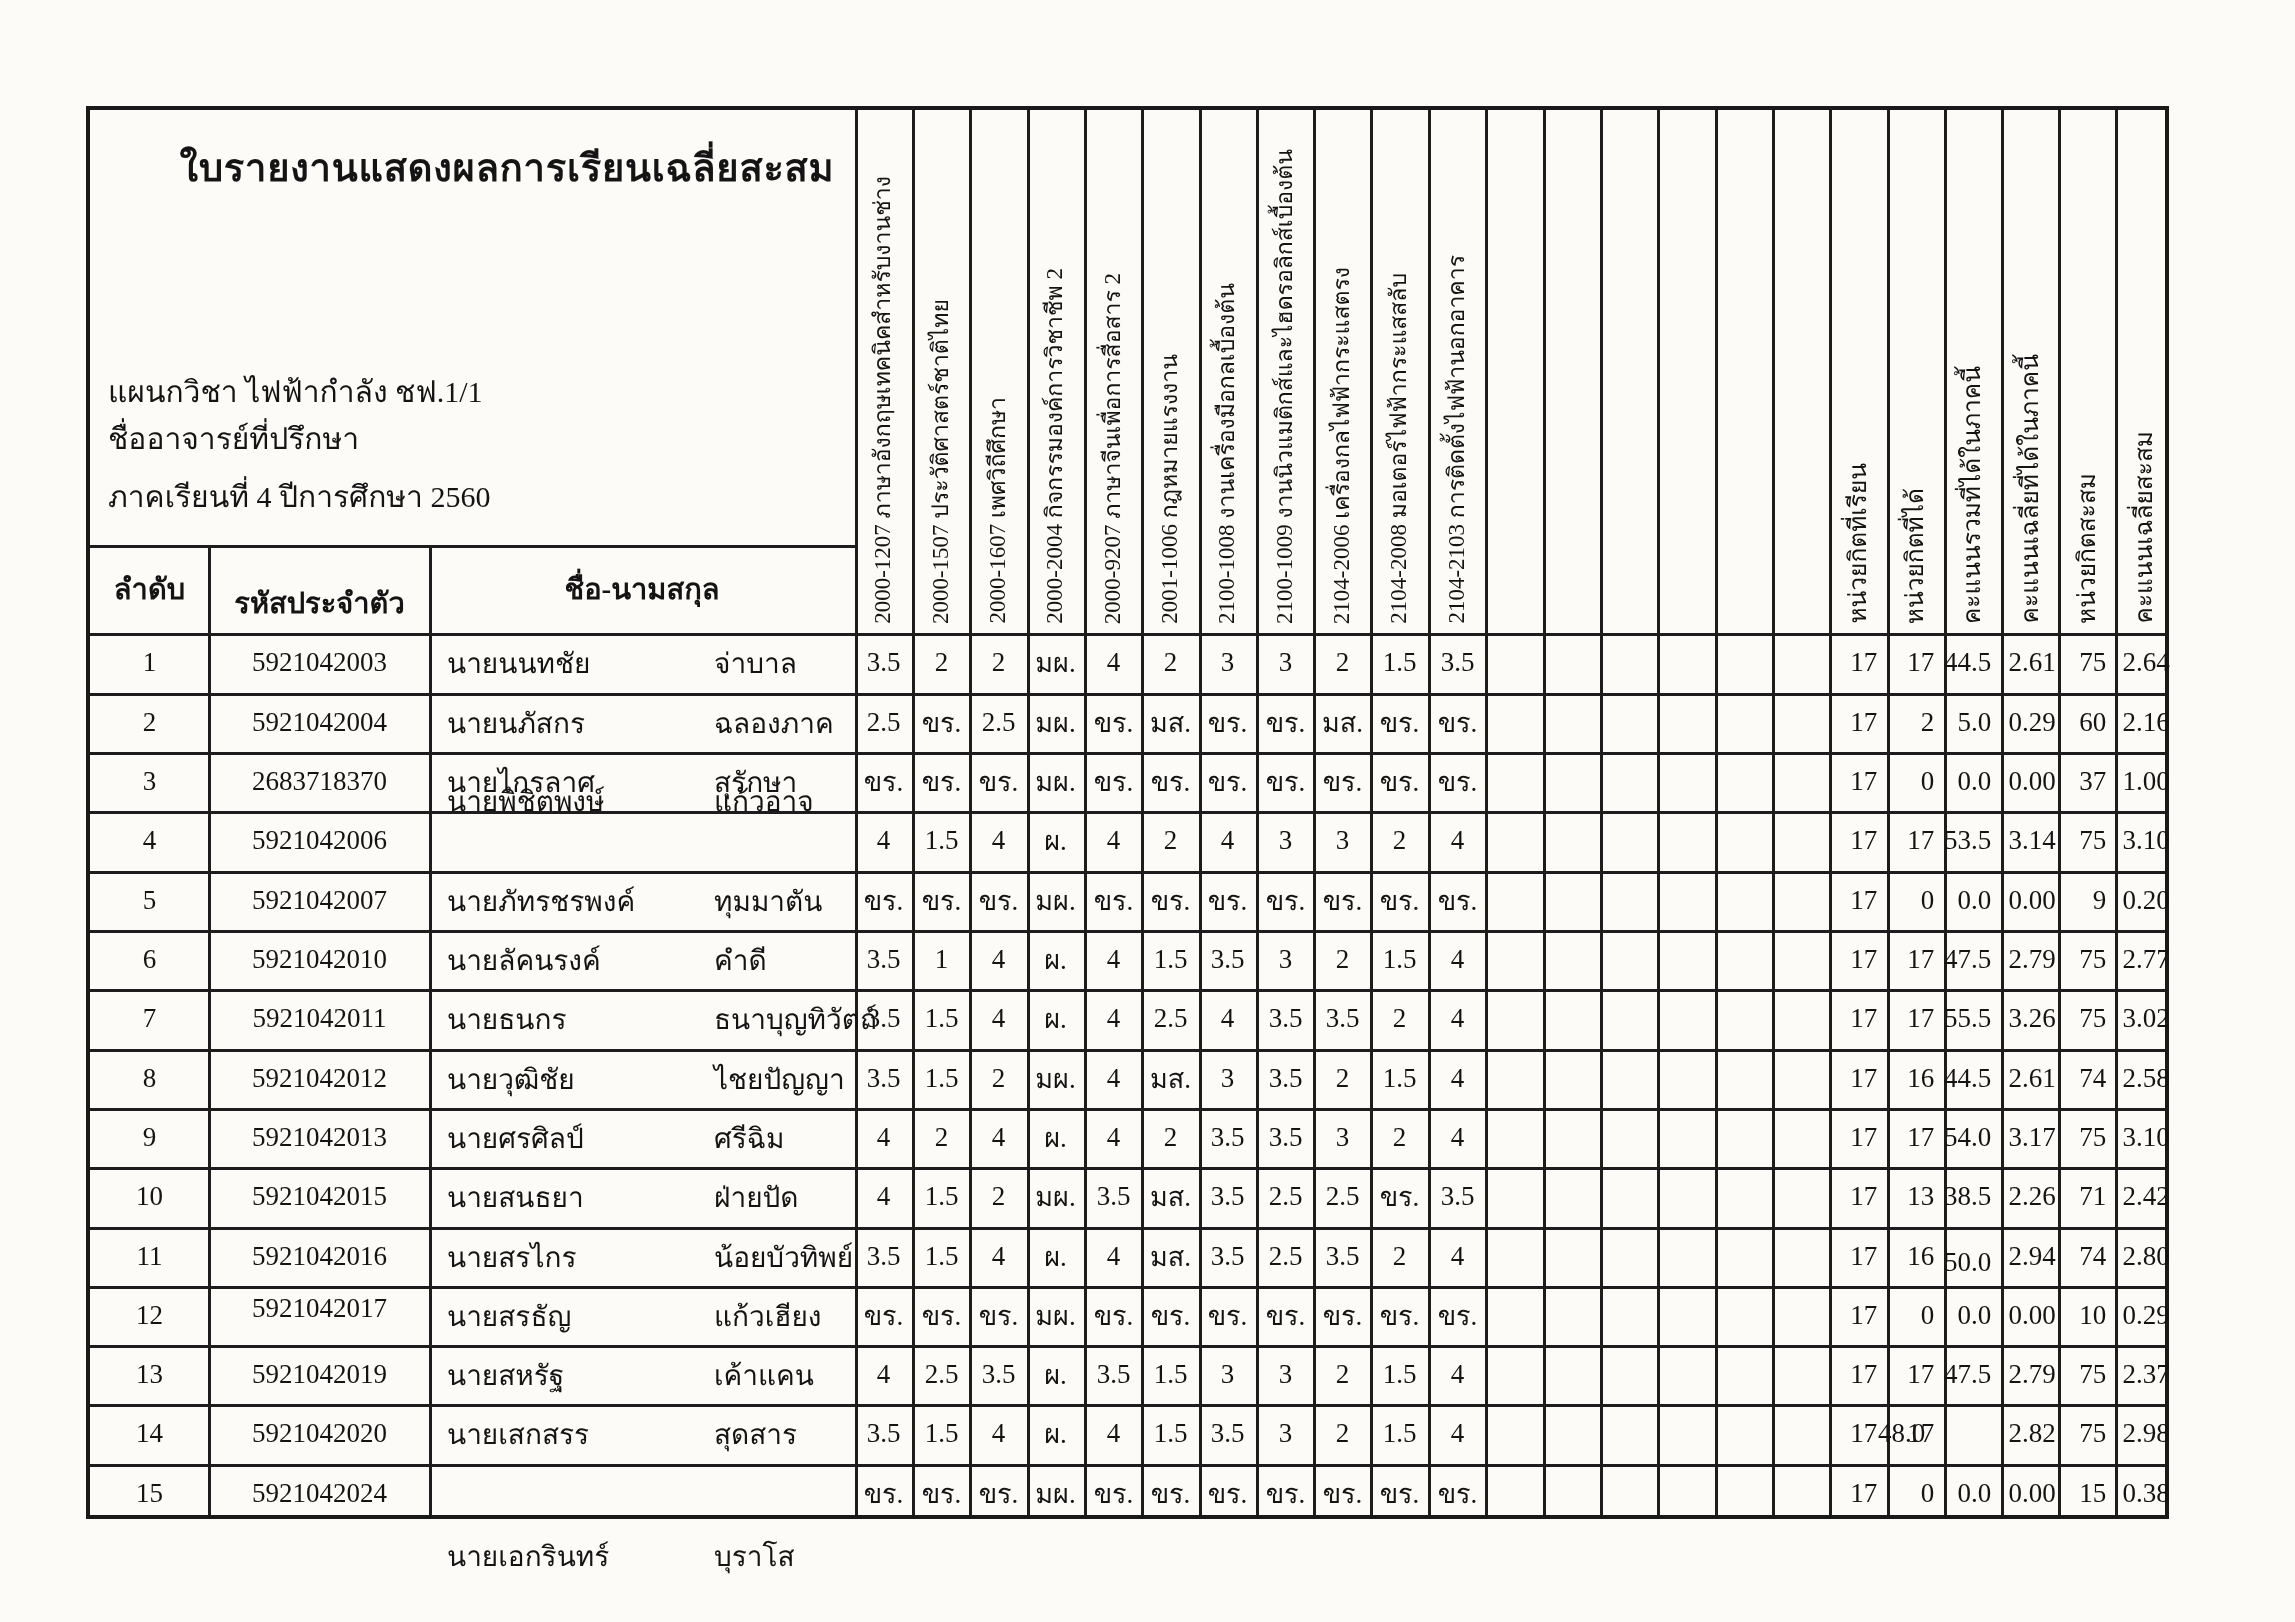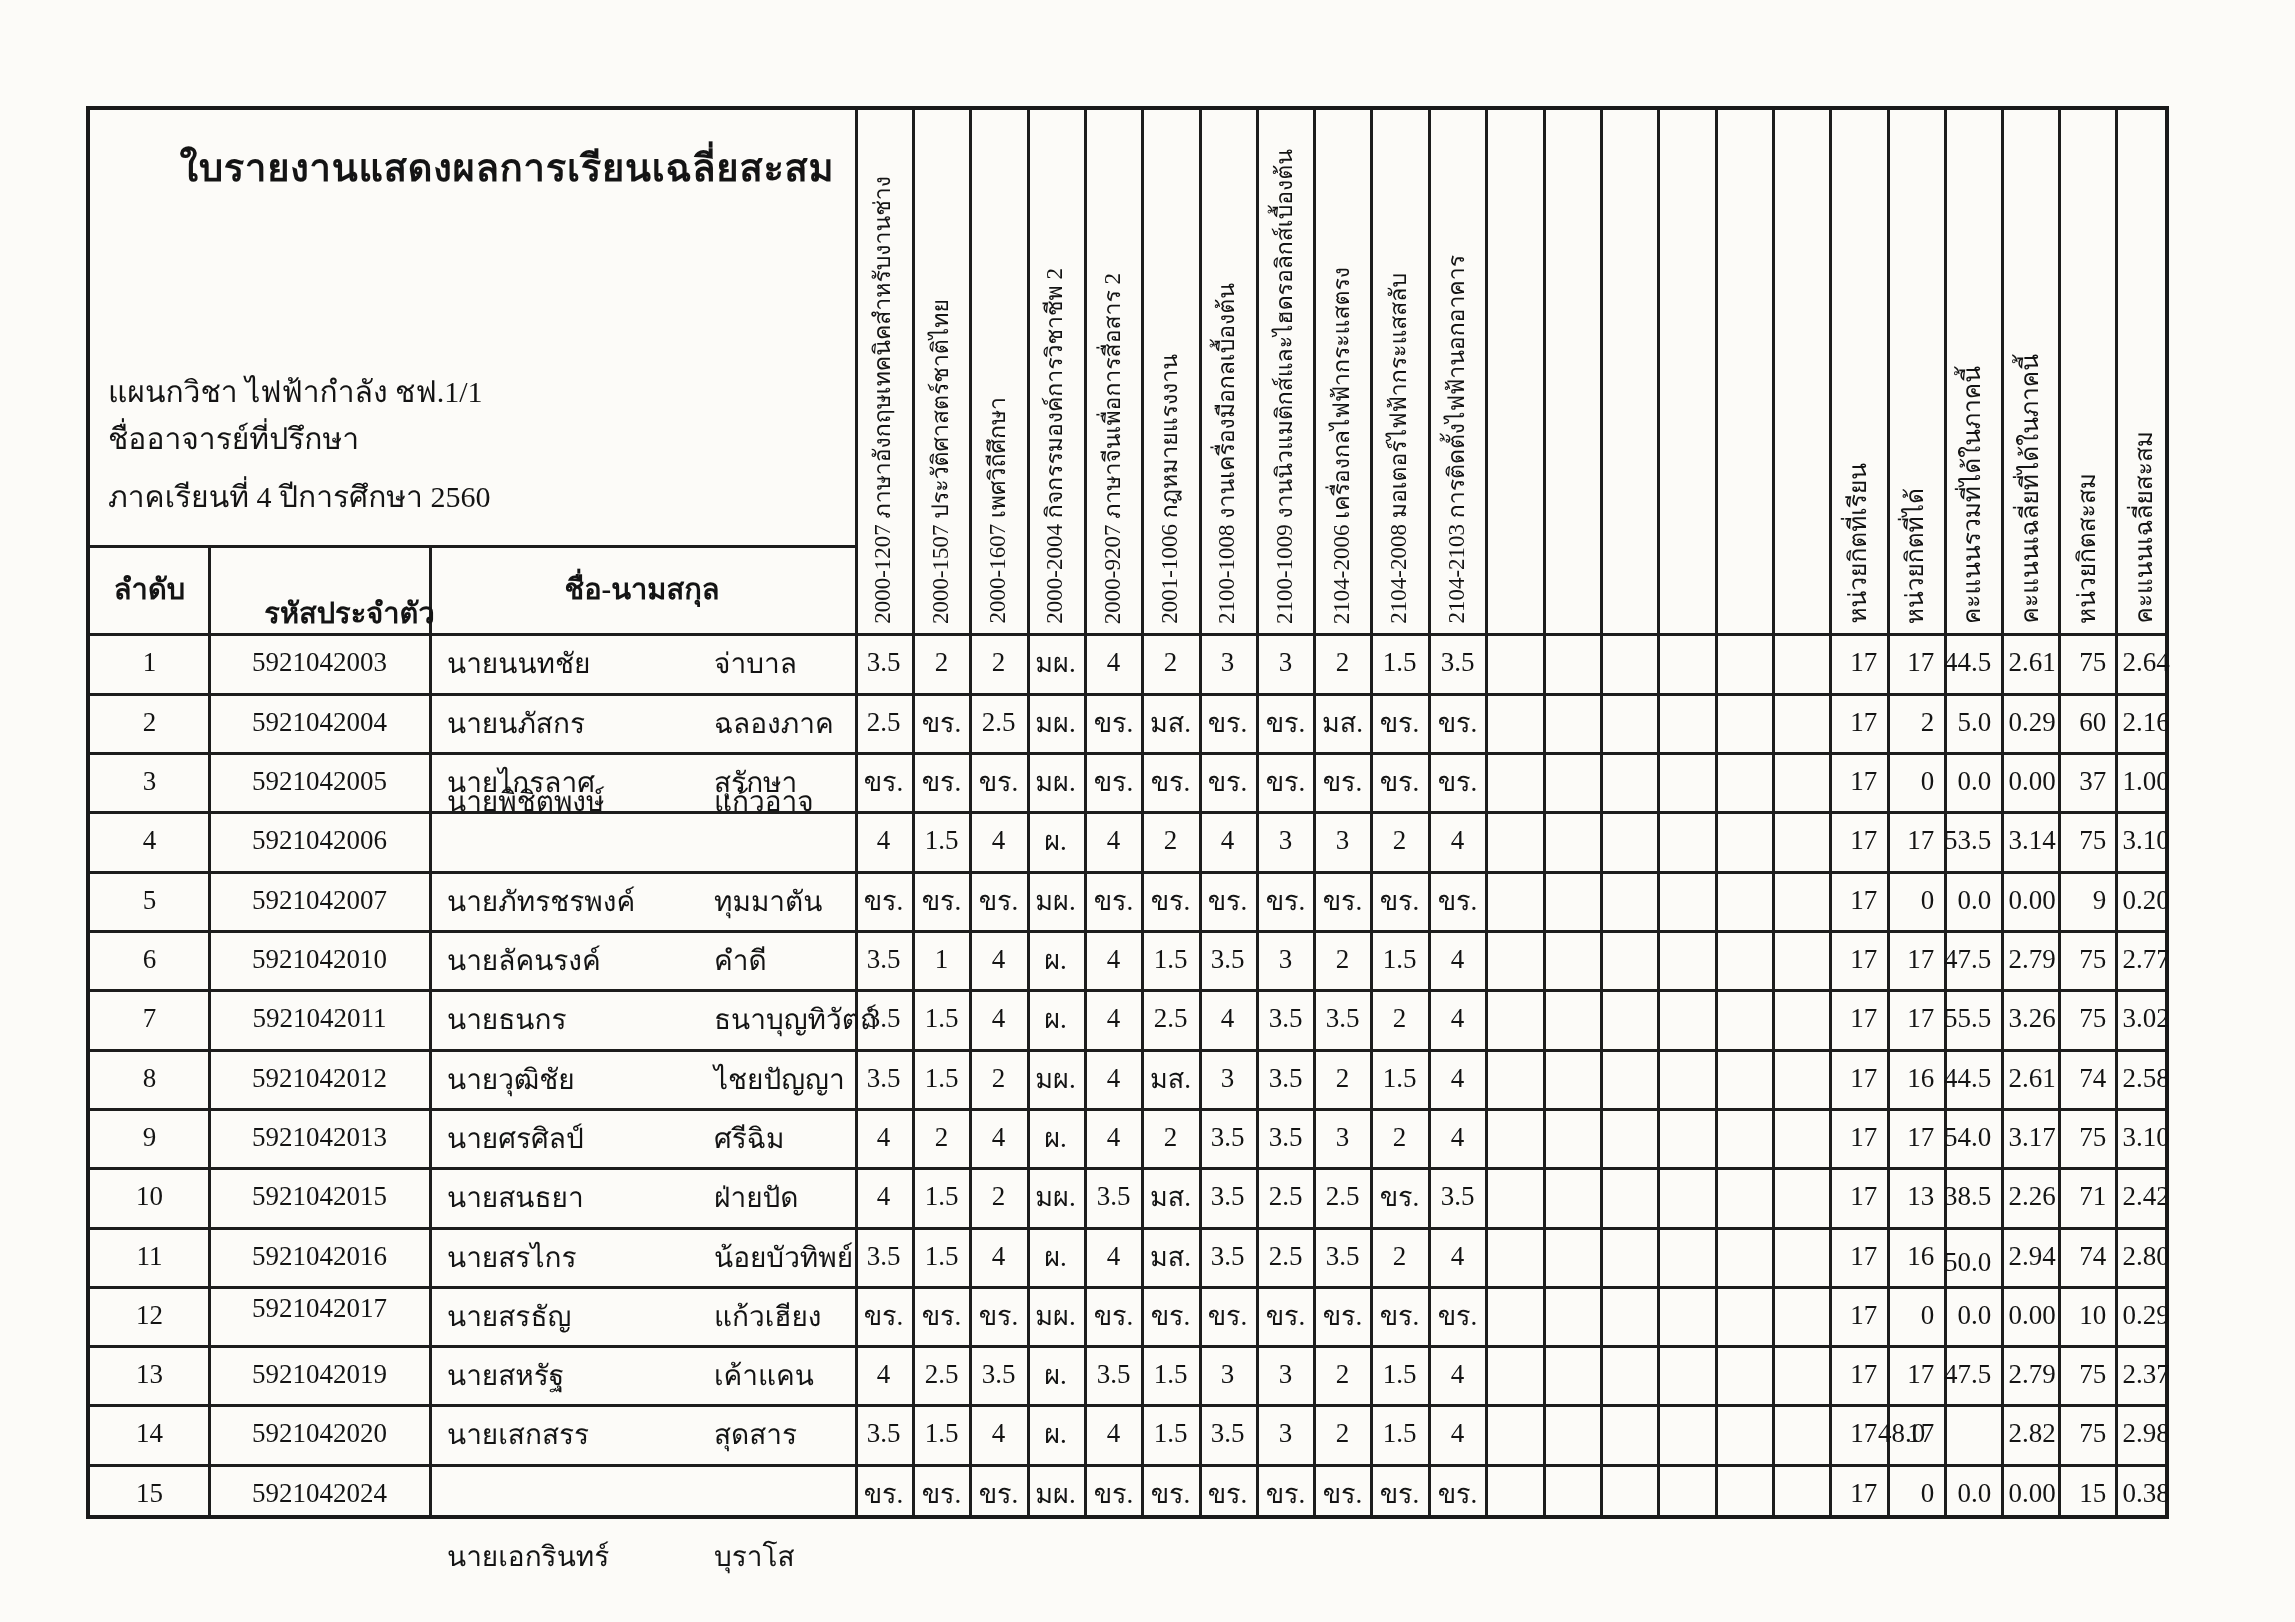--- a/index.html
+++ b/index.html
@@ -88,21 +88,21 @@
       <div class="hline" style="left: 0px; right: 0px; top: 879px;"></div>
       <div class="hline" style="left: 0px; right: 0px; top: 939px;"></div>
       <div class="hline" style="left: 0px; right: 0px; top: 998px;"></div>
       <div class="hline" style="left: 0px; right: 0px; top: 1057px;"></div>
       <div class="hline" style="left: 0px; right: 0px; top: 1117px;"></div>
       <div class="hline" style="left: 0px; right: 0px; top: 1176px;"></div>
       <div class="hline" style="left: 0px; right: 0px; top: 1235px;"></div>
       <div class="hline" style="left: 0px; right: 0px; top: 1294px;"></div>
       <div class="hline" style="left: 0px; right: 0px; top: 1354px;"></div>
       <div class="head-label" style="left: 0px; width: 119px; top: 435px; height: 88px;">ลำดับ</div>
-      <div class="head-label" style="left: 119px; width: 221px; top: 459px; height: 88px; padding-left: 30px;">รหัสประจำตัว</div>
+      <div class="head-label" style="left: 119px; width: 221px; top: 449px; height: 88px;">รหัสประจำตัว</div>
       <div class="head-label" style="left: 339px; width: 426px; top: 435px; height: 88px;">ชื่อ-นามสกุล</div>
       <div class="vhead-wrap" style="left: 765px; width: 57px; height: 509px;">
         <span class="vhead">2000-1207 ภาษาอังกฤษเทคนิคสำหรับงานช่าง</span>
       </div>
       <div class="vhead-wrap" style="left: 823px; width: 57px; height: 509px;">
         <span class="vhead">2000-1507 ประวัติศาสตร์ชาติไทย</span>
       </div>
       <div class="vhead-wrap" style="left: 880px; width: 57px; height: 509px;">
         <span class="vhead">2000-1607 เพศวิถีศึกษา</span>
       </div>
@@ -188,21 +188,21 @@
       <div class="cell" style="left: 1224px; width: 57px; top: 583px; height: 59px;">มส.</div>
       <div class="cell" style="left: 1281px; width: 57px; top: 583px; height: 59px;">ขร.</div>
       <div class="cell" style="left: 1339px; width: 57px; top: 583px; height: 59px;">ขร.</div>
       <div class="cell r" style="left: 1740px; width: 57px; top: 583px; height: 59px;">17</div>
       <div class="cell r" style="left: 1797px; width: 57px; top: 583px; height: 59px;">2</div>
       <div class="cell r" style="left: 1854px; width: 57px; top: 583px; height: 59px;">5.0</div>
       <div class="cell l" style="left: 1912px; width: 57px; top: 583px; height: 59px;">0.29</div>
       <div class="cell r" style="left: 1969px; width: 57px; top: 583px; height: 59px;">60</div>
       <div class="cell l" style="left: 2026px; width: 57px; top: 583px; height: 59px;">2.16</div>
       <div class="cell" style="left: 0px; width: 119px; top: 642px; height: 59px;">3</div>
-      <div class="cell" style="left: 119px; width: 221px; top: 642px; height: 59px;">5921042005</div>
+      <div class="cell" style="left: 119px; width: 221px; top: 642px; height: 59px;">2683718370</div>
       <div class="name-cell" style="left: 339px; width: 426px; top: 642px; height: 59px;">
         <span class="fn">นายไกรลาศ</span>
         <span class="ln">สุรักษา</span>
       </div>
       <div class="cell" style="left: 765px; width: 57px; top: 642px; height: 59px;">ขร.</div>
       <div class="cell" style="left: 823px; width: 57px; top: 642px; height: 59px;">ขร.</div>
       <div class="cell" style="left: 880px; width: 57px; top: 642px; height: 59px;">ขร.</div>
       <div class="cell" style="left: 937px; width: 57px; top: 642px; height: 59px;">มผ.</div>
       <div class="cell" style="left: 995px; width: 57px; top: 642px; height: 59px;">ขร.</div>
       <div class="cell" style="left: 1052px; width: 57px; top: 642px; height: 59px;">ขร.</div>

